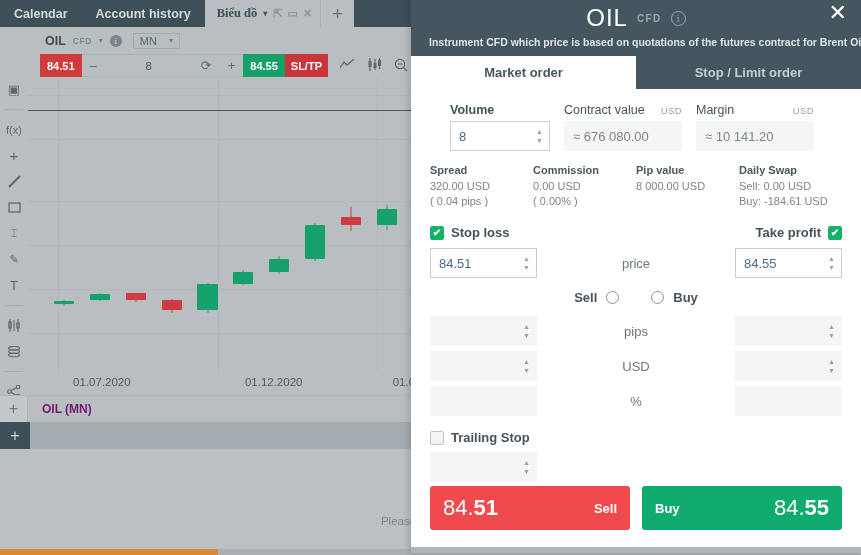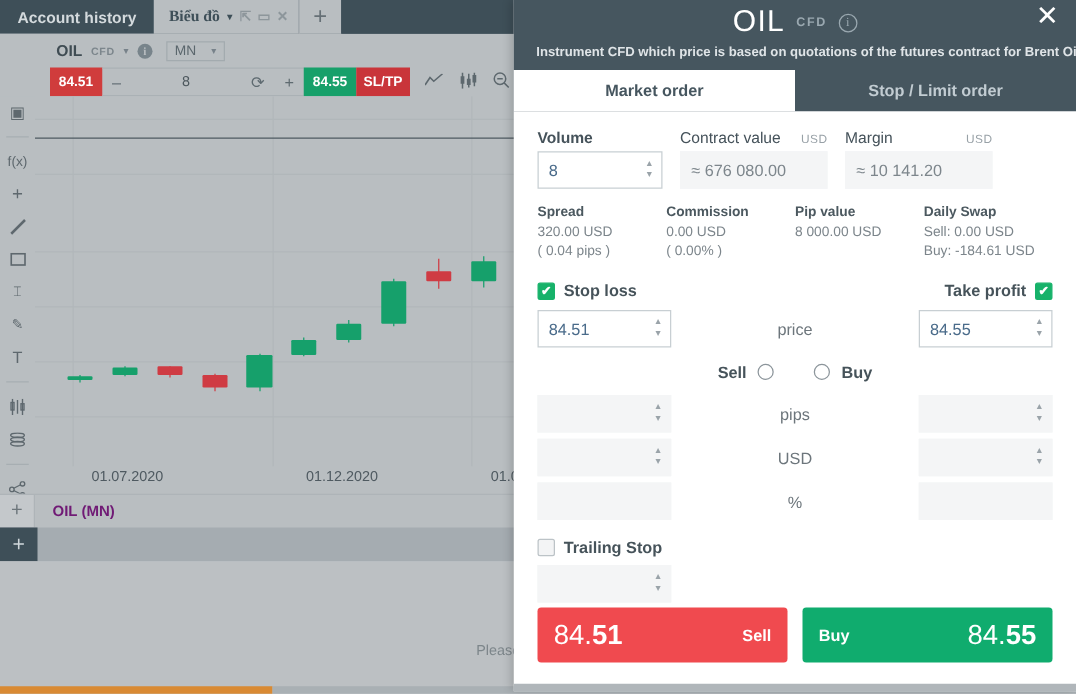--- a/index.html
+++ b/index.html
@@ -159,21 +159,21 @@
   }
   .m-tabs { display:flex; background:#46565f; }
   .m-tab {
     flex:1; text-align:center; padding:9px 0; font-size:13px;
     font-weight:bold; color:#c2ccd2; cursor:pointer;
   }
   .m-tab.active { background:#fff; color:#46565f; }
 
   .m-body { flex:1; padding:14px 19px 0; overflow:hidden; }
 
-  .row3 { display:flex; gap:14px; }
+  .row3 { display:flex; gap:14px;margin-left:20px; }
   .fld { display:flex; flex-direction:column; }
   .fld-lbl {
     display:flex; justify-content:space-between; align-items:baseline;
     font-size:12.5px; color:#45525a; margin-bottom:4px;
   }
   .fld-lbl .strong { font-weight:bold; }
   .fld-lbl .unit { font-size:9.5px; color:#98a1a7; letter-spacing:.4px; }
   .inp {
     height:30px; border:1px solid #c8cfd3; background:#fff;
     display:flex; align-items:center; padding:0 8px;
@@ -224,20 +224,23 @@
   .act .big b { font-weight:bold; }
   .act .lbl { font-size:13px; font-weight:bold; }
   .m-foot { height:6px; background:#b0b6ba; }
 </style>
 </head>
 <body>
 
 <div id="app">
 
   <div class="topbar">
+    <div class="tab">
+      <span>Calendar</span>
+    </div>
     <div class="tab">
       <span>Account history</span>
     </div>
     <div class="tab active">
       <span>Biểu đồ</span>
       <span class="tab-caret">▾</span>
       <span class="tab-icons">
         <span>⇱</span>
         <span>▭</span>
         <span>✕</span>

